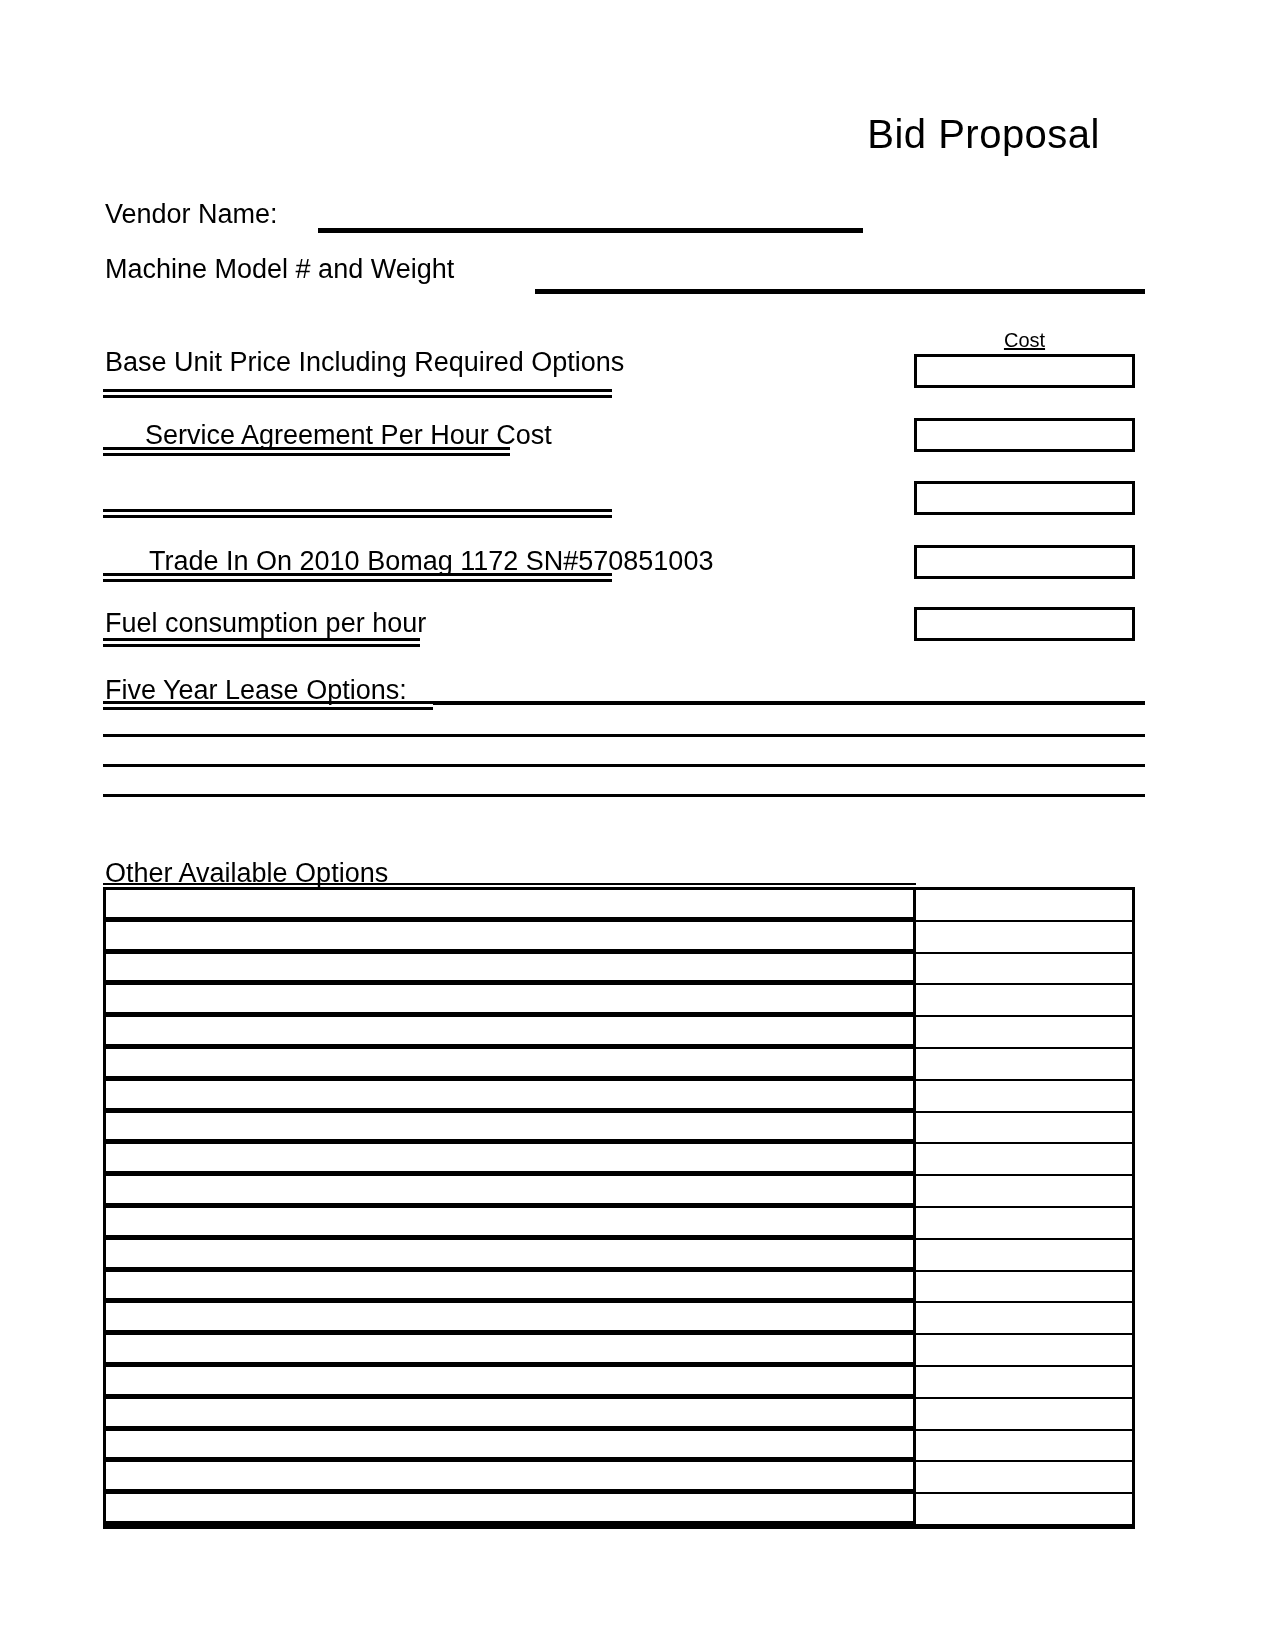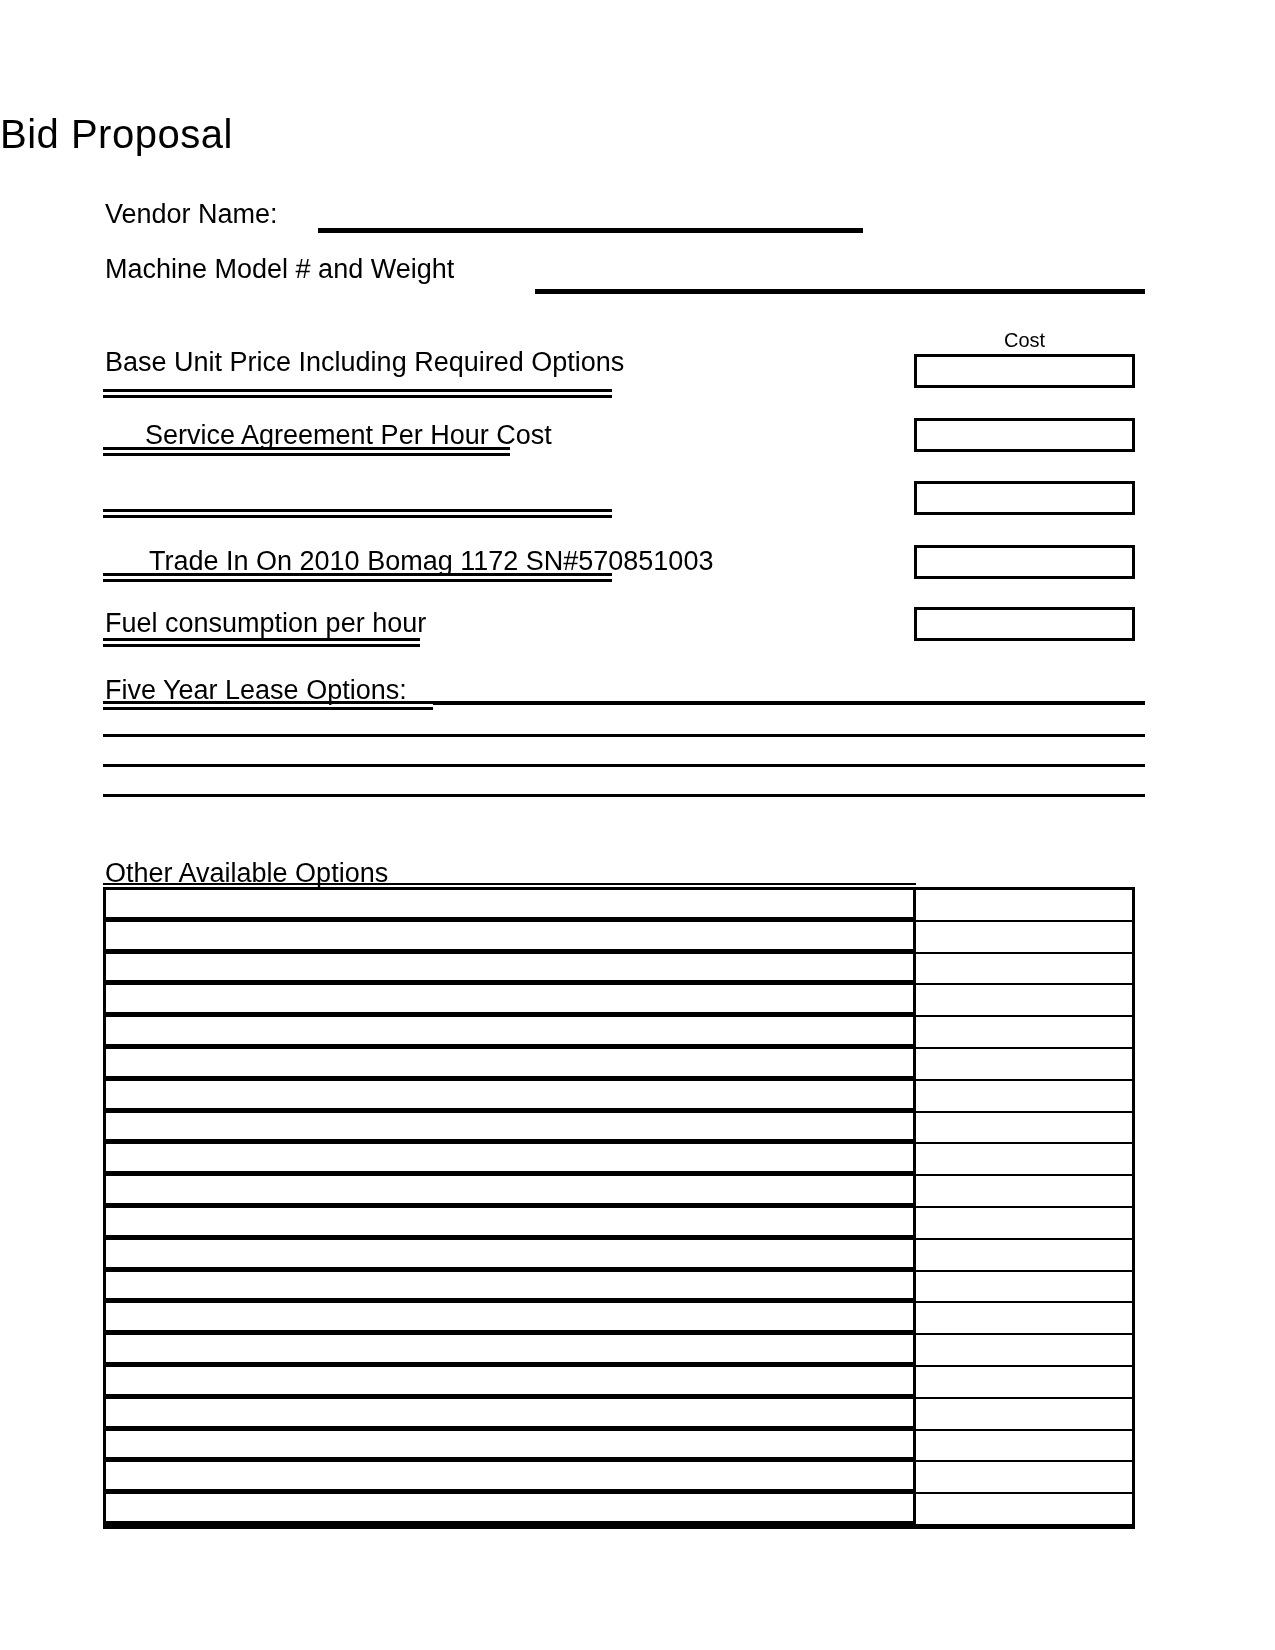--- a/index.html
+++ b/index.html
@@ -8,21 +8,21 @@
     width:1275px;height:1650px;
     background:#ffffff;
     margin:0 auto;
     font-family:"Liberation Sans","DejaVu Sans",sans-serif;
     color:#000;
     overflow:hidden;
   }
   
   .title{
     position:absolute;left:0;top:110px;width:1100px;
-    text-align:left;
+    text-align:right;
     font-size:40px;line-height:48px;
     letter-spacing:0.5px;
   }
   
   .lbl{
     position:absolute;left:105px;
     font-size:27px;line-height:24px;
     white-space:nowrap;
   }
   
@@ -41,21 +41,21 @@
   }
   .u-item0{top:389px;width:509px;}
   .u-item1{top:447px;width:407px;}
   .u-item2{top:509px;width:509px;}
   .u-item3{top:573px;width:509px;}
   .u-item4{top:638px;width:317px;}
   .u-lease{top:701px;width:330px;}
   
   .cost-header{
     position:absolute;left:914px;top:328px;width:221px;
-    text-align:center;font-size:20px;line-height:24px;
+    text-align:center;font-size:20px;line-height:24px;text-decoration:underline;
   }
   .cost-box{
     position:absolute;left:914px;width:221px;height:34px;
     border:3px solid #000;box-sizing:border-box;background:#fff;
   }
   .b0{top:354px;} .b1{top:418px;} .b2{top:481px;} .b3{top:545px;} .b4{top:607px;}
   .i0{top:350px;} .i1{top:423px;margin-left:40px;} .i2{top:485px;} .i3{top:549px;margin-left:44px;} .i4{top:611px;}
   .lease-lbl{top:678px;}
   .vendor-lbl{top:202px;}
   .machine-lbl{top:257px;}

